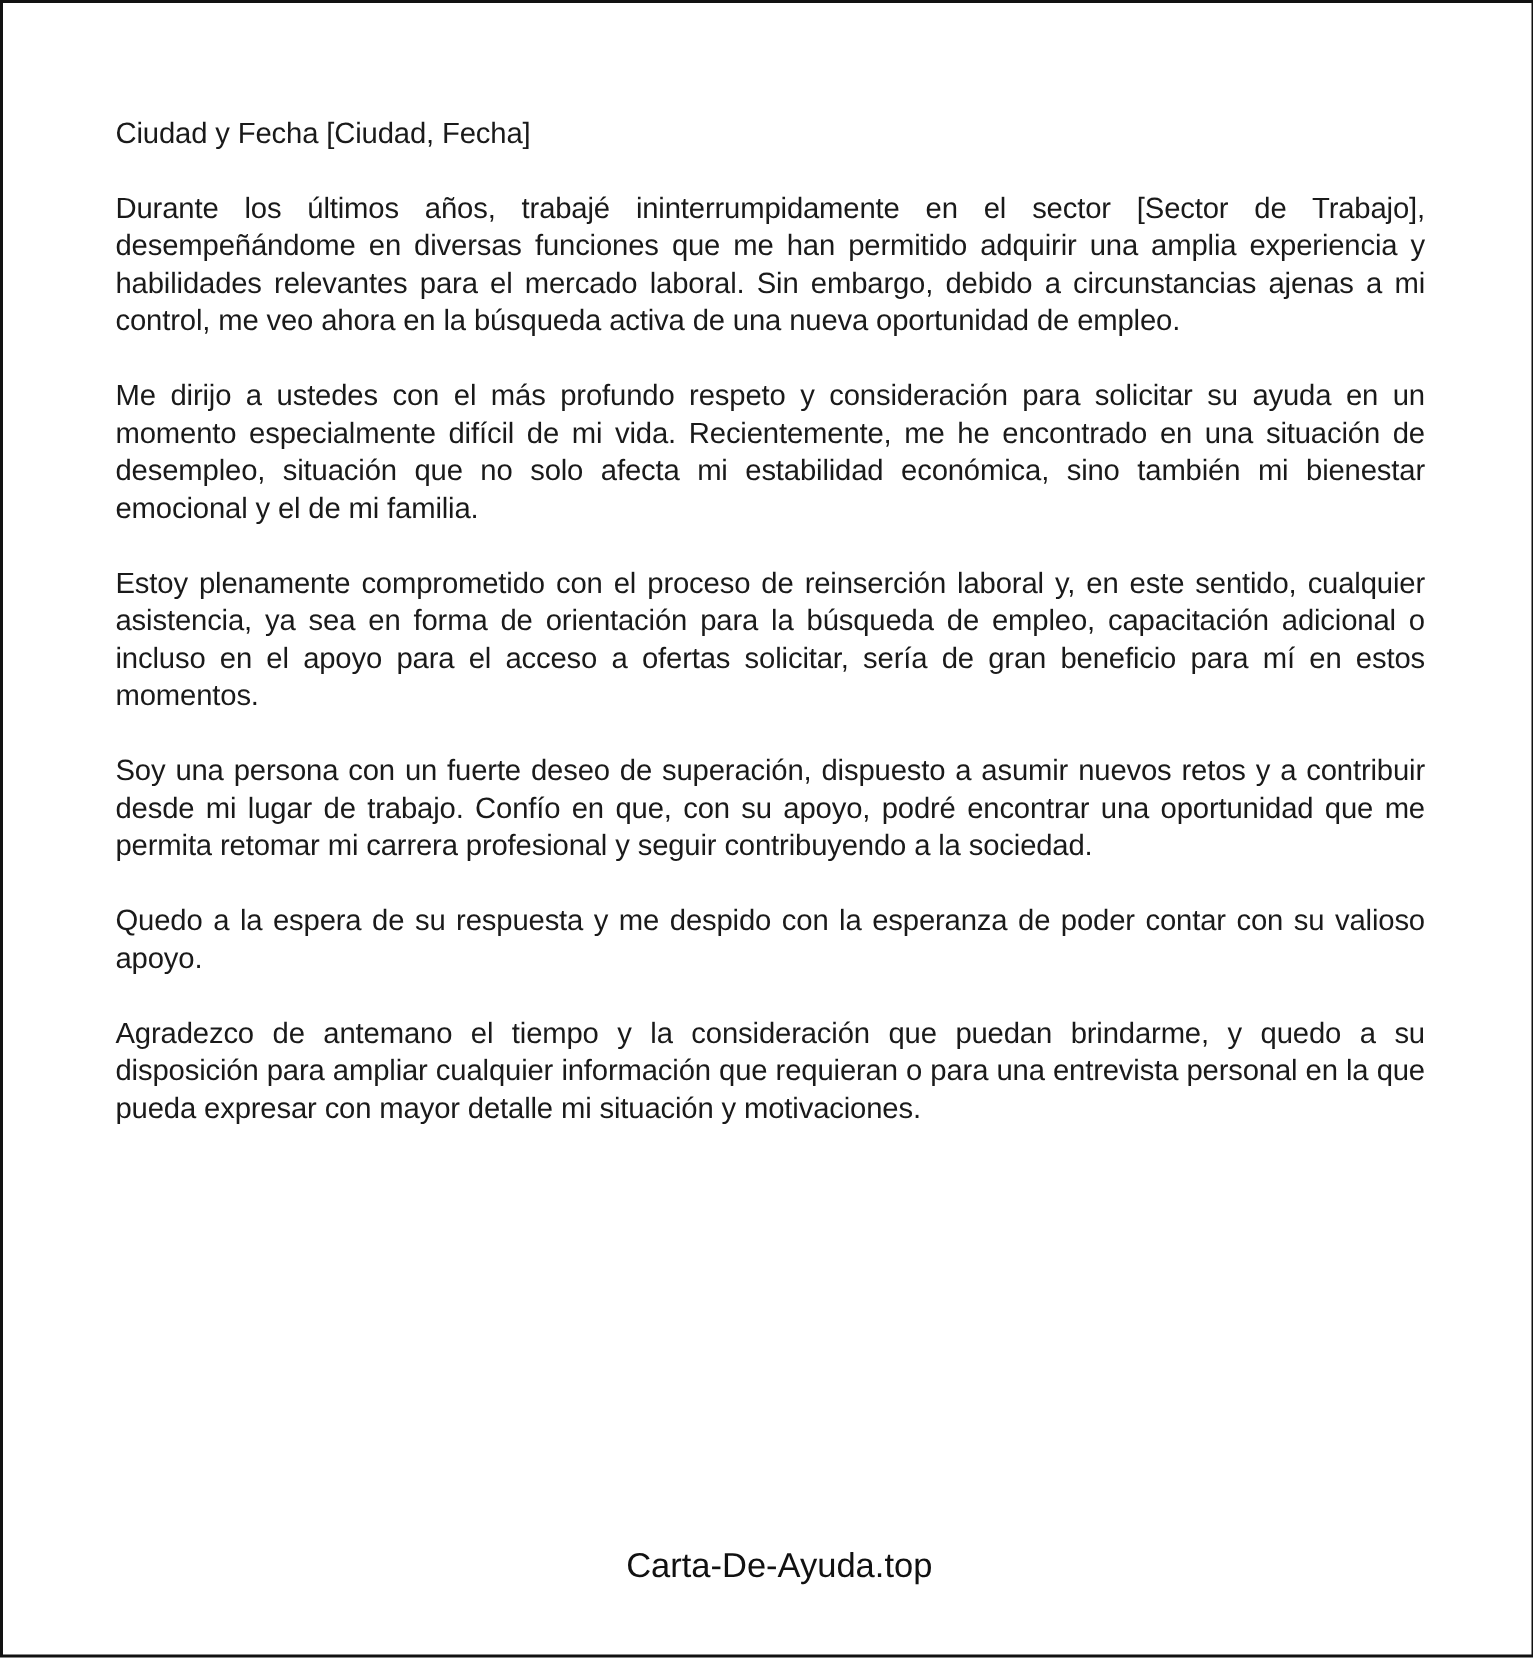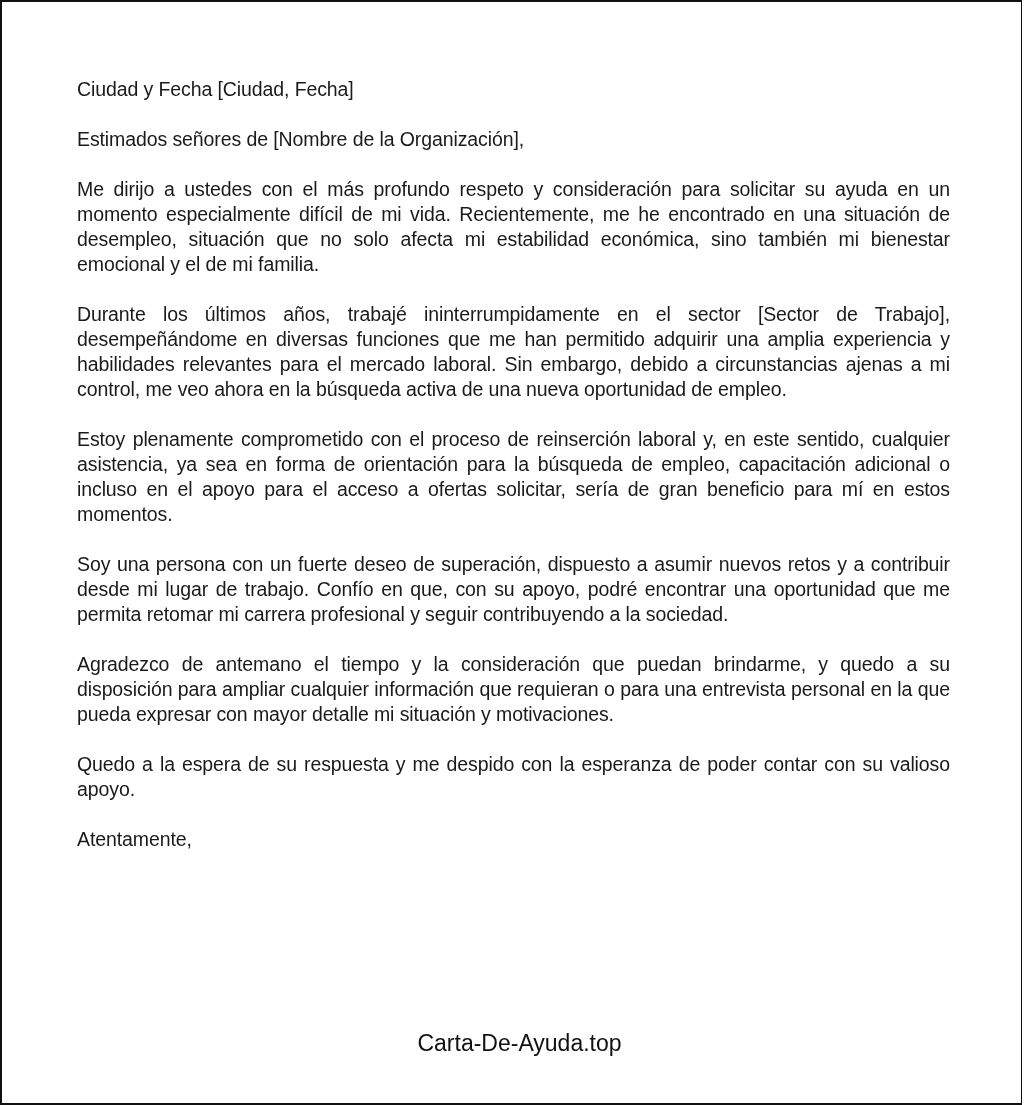--- a/index.html
+++ b/index.html
@@ -41,23 +41,21 @@
       color: #111111;
       margin-left: 16px;
     }
   </style>
 </head>
 <body>
 
 <div class="page">
   <div class="content">
     <p class="left">Ciudad y Fecha [Ciudad, Fecha]</p>
-    <p class="left">Estimados señores de [Nombre de la Organización],</p>
+    <p>Durante los últimos años, trabajé ininterrumpidamente en el sector [Sector de Trabajo], desempeñándome en diversas funciones que me han permitido adquirir una amplia experiencia y habilidades relevantes para el mercado laboral. Sin embargo, debido a circunstancias ajenas a mi control, me veo ahora en la búsqueda activa de una nueva oportunidad de empleo.</p>
     <p>Me dirijo a ustedes con el más profundo respeto y consideración para solicitar su ayuda en un momento especialmente difícil de mi vida. Recientemente, me he encontrado en una situación de desempleo, situación que no solo afecta mi estabilidad económica, sino también mi bienestar emocional y el de mi familia.</p>
-    <p>Durante los últimos años, trabajé ininterrumpidamente en el sector [Sector de Trabajo], desempeñándome en diversas funciones que me han permitido adquirir una amplia experiencia y habilidades relevantes para el mercado laboral. Sin embargo, debido a circunstancias ajenas a mi control, me veo ahora en la búsqueda activa de una nueva oportunidad de empleo.</p>
     <p>Estoy plenamente comprometido con el proceso de reinserción laboral y, en este sentido, cualquier asistencia, ya sea en forma de orientación para la búsqueda de empleo, capacitación adicional o incluso en el apoyo para el acceso a ofertas solicitar, sería de gran beneficio para mí en estos momentos.</p>
     <p>Soy una persona con un fuerte deseo de superación, dispuesto a asumir nuevos retos y a contribuir desde mi lugar de trabajo. Confío en que, con su apoyo, podré encontrar una oportunidad que me permita retomar mi carrera profesional y seguir contribuyendo a la sociedad.</p>
+    <p>Quedo a la espera de su respuesta y me despido con la esperanza de poder contar con su valioso apoyo.</p>
     <p>Agradezco de antemano el tiempo y la consideración que puedan brindarme, y quedo a su disposición para ampliar cualquier información que requieran o para una entrevista personal en la que pueda expresar con mayor detalle mi situación y motivaciones.</p>
-    <p>Quedo a la espera de su respuesta y me despido con la esperanza de poder contar con su valioso apoyo.</p>
-    <p class="left">Atentamente,</p>
   </div>
   <div class="footer">Carta-De-Ayuda.top</div>
 </div>
 
 </body></html>

